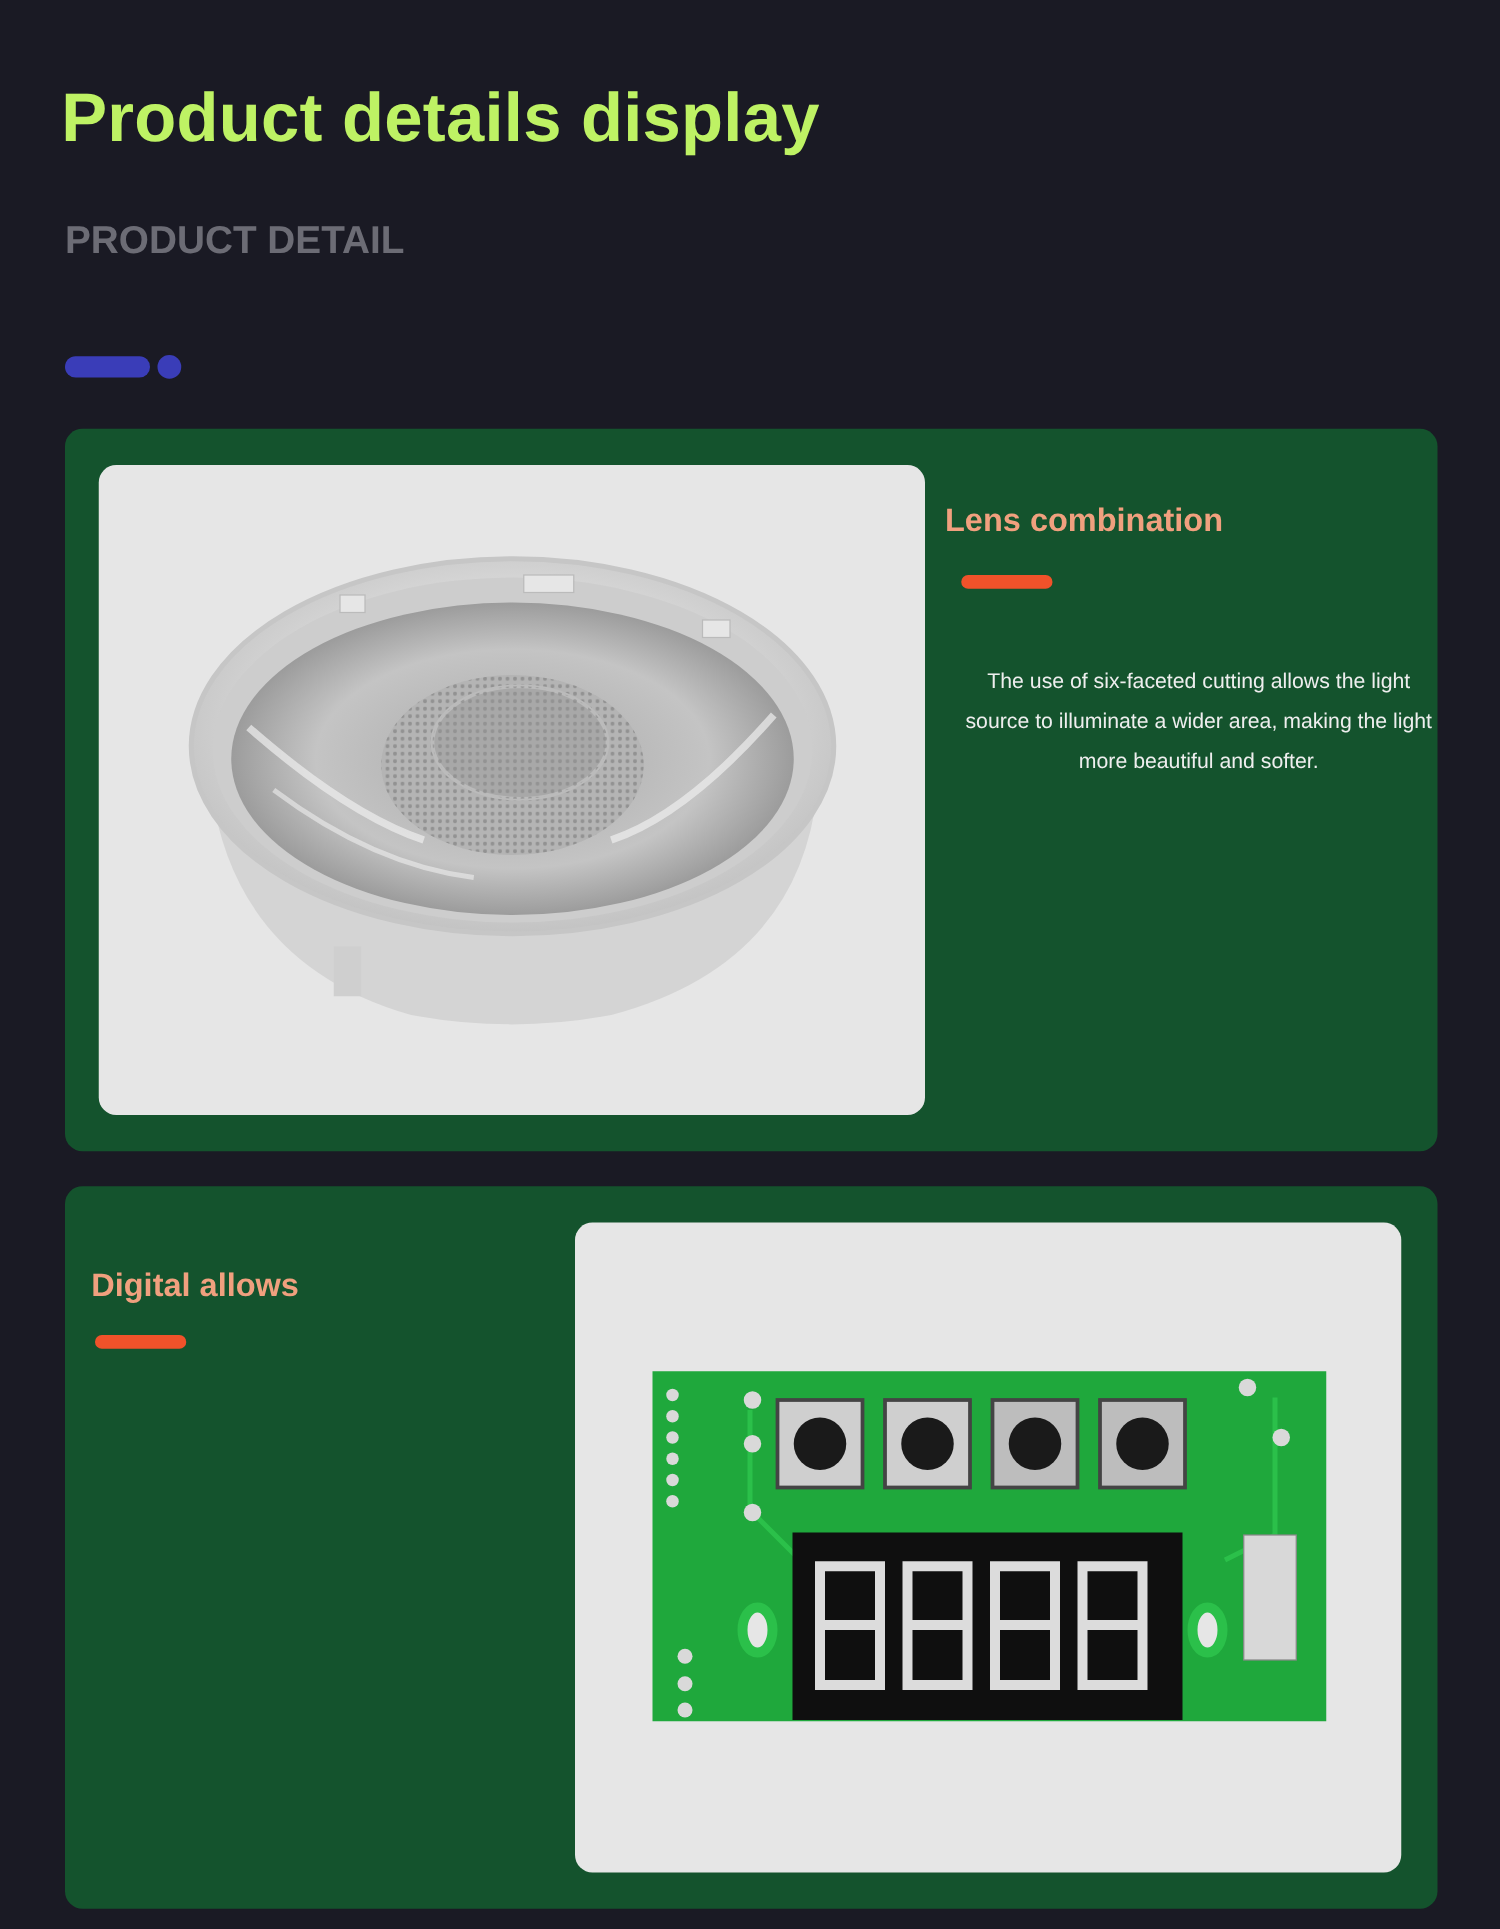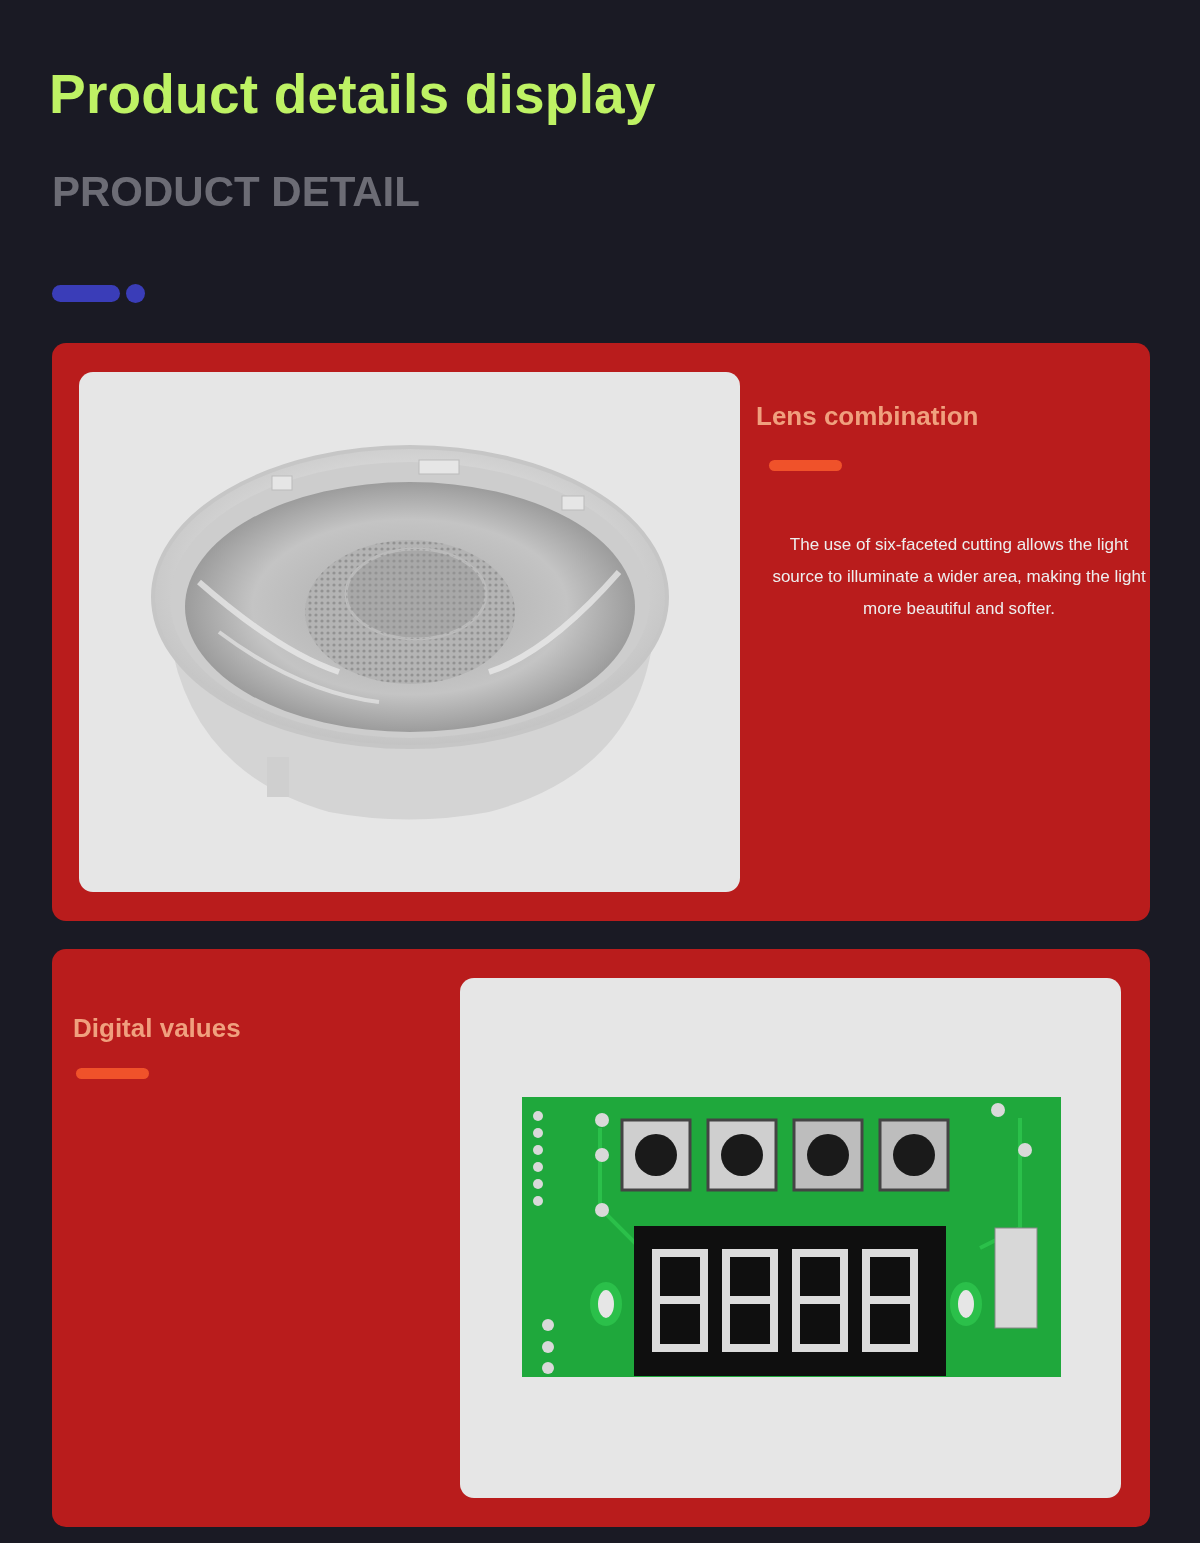--- a/index.html
+++ b/index.html
@@ -10,33 +10,33 @@
       position: relative;
       overflow: hidden;
     }
     .main-title {
       position: absolute; left: 49px; top: 62px;
       font-size: 55px; font-weight: bold; color: #bef264;
       letter-spacing: 0.2px;
     }
     .sub-title {
       position: absolute; left: 52px; top: 168px;
-      font-size: 42px; font-weight: bold; color: #6c6c75;
+      font-size: 31px; font-weight: bold; color: #6c6c75;
       line-height: 47px;
     }
     .accent {
       position: absolute; left: 52px; top: 284px;
       display: flex; align-items: center; gap: 6px;
     }
     .accent .bar { width: 68px; height: 17px; border-radius: 9px; background: #3a3db8; }
     .accent .dot { width: 19px; height: 19px; border-radius: 50%; background: #3a3db8; }
 
     .card {
       position: absolute; left: 52px; width: 1098px; height: 578px;
-      background: #b91c1c; border-radius: 14px;
+      background: #14532d; border-radius: 14px;
     }
     .card1 { top: 343px; }
     .card2 { top: 949px; }
     .photo {
       position: absolute; width: 661px; height: 520px;
       background: #e6e6e6; border-radius: 14px; overflow: hidden;
     }
     .card1 .photo { left: 27px; top: 29px; }
     .card2 .photo { left: 408px; top: 29px; }
 
@@ -108,21 +108,21 @@
       <rect x="340" y="88" width="40" height="14" fill="#e6e6e6" stroke="#bbb"></rect>
       <rect x="483" y="124" width="22" height="14" fill="#e6e6e6" stroke="#bbb"></rect>
     </svg>
   </div>
   <h2 class="feature-title">Lens combination</h2>
   <div class="feature-bar"></div>
   <p class="feature-text">The use of six-faceted cutting allows the light source to illuminate a wider area, making the light more beautiful and softer.</p>
 </section>
 
 <section class="card card2">
-  <h2 class="feature-title">Digital values</h2>
+  <h2 class="feature-title">Digital allows</h2>
   <div class="feature-bar"></div>
   <div class="photo">
     <svg width="661" height="520" viewBox="0 0 661 520">
 
       <rect x="62" y="119" width="539" height="280" fill="#1fa83c"></rect>
       <path d="M140 150 L140 230 L200 290" stroke="#2bc04a" stroke-width="4" fill="none"></path>
       <path d="M560 140 L560 250 L520 270" stroke="#2bc04a" stroke-width="4" fill="none"></path>
 
       <g fill="#d9d9d9">
         <circle cx="78" cy="138" r="5"></circle>

